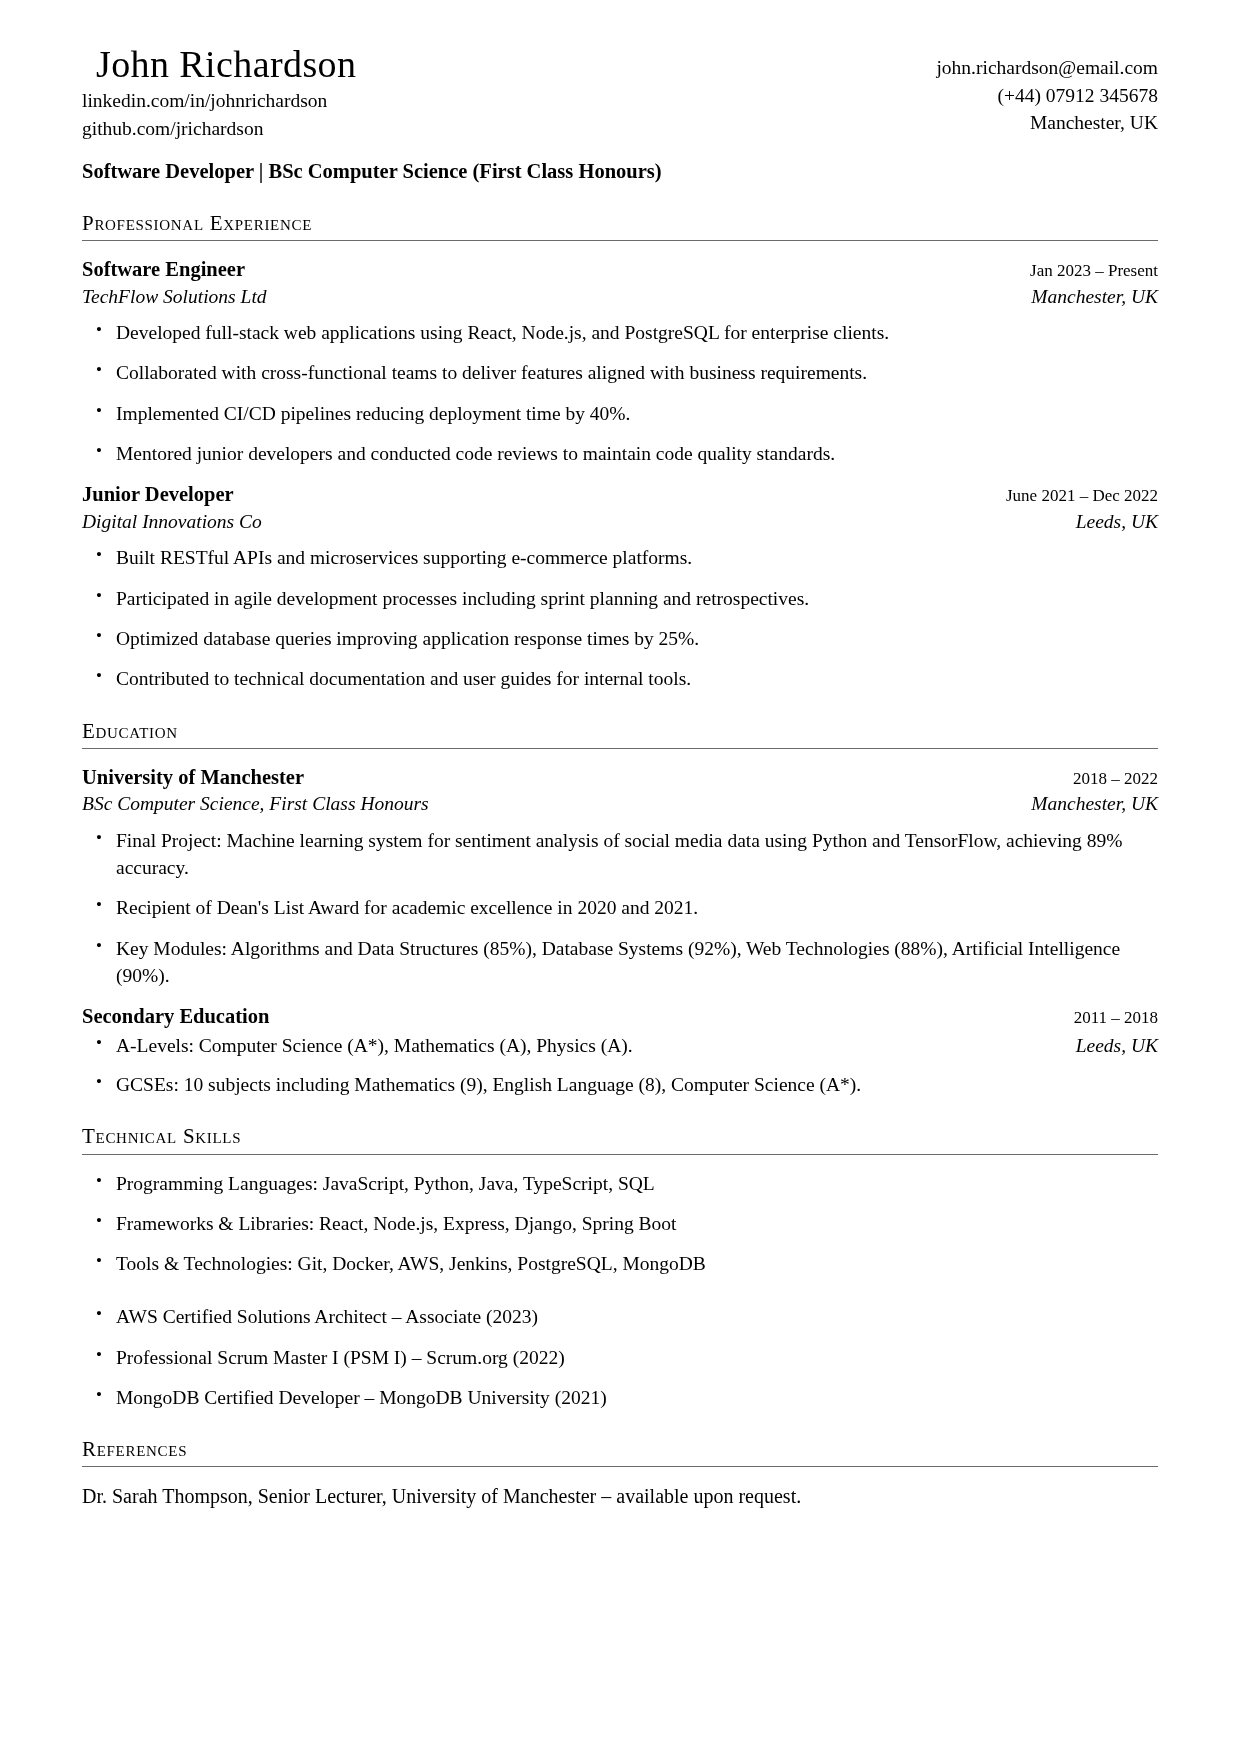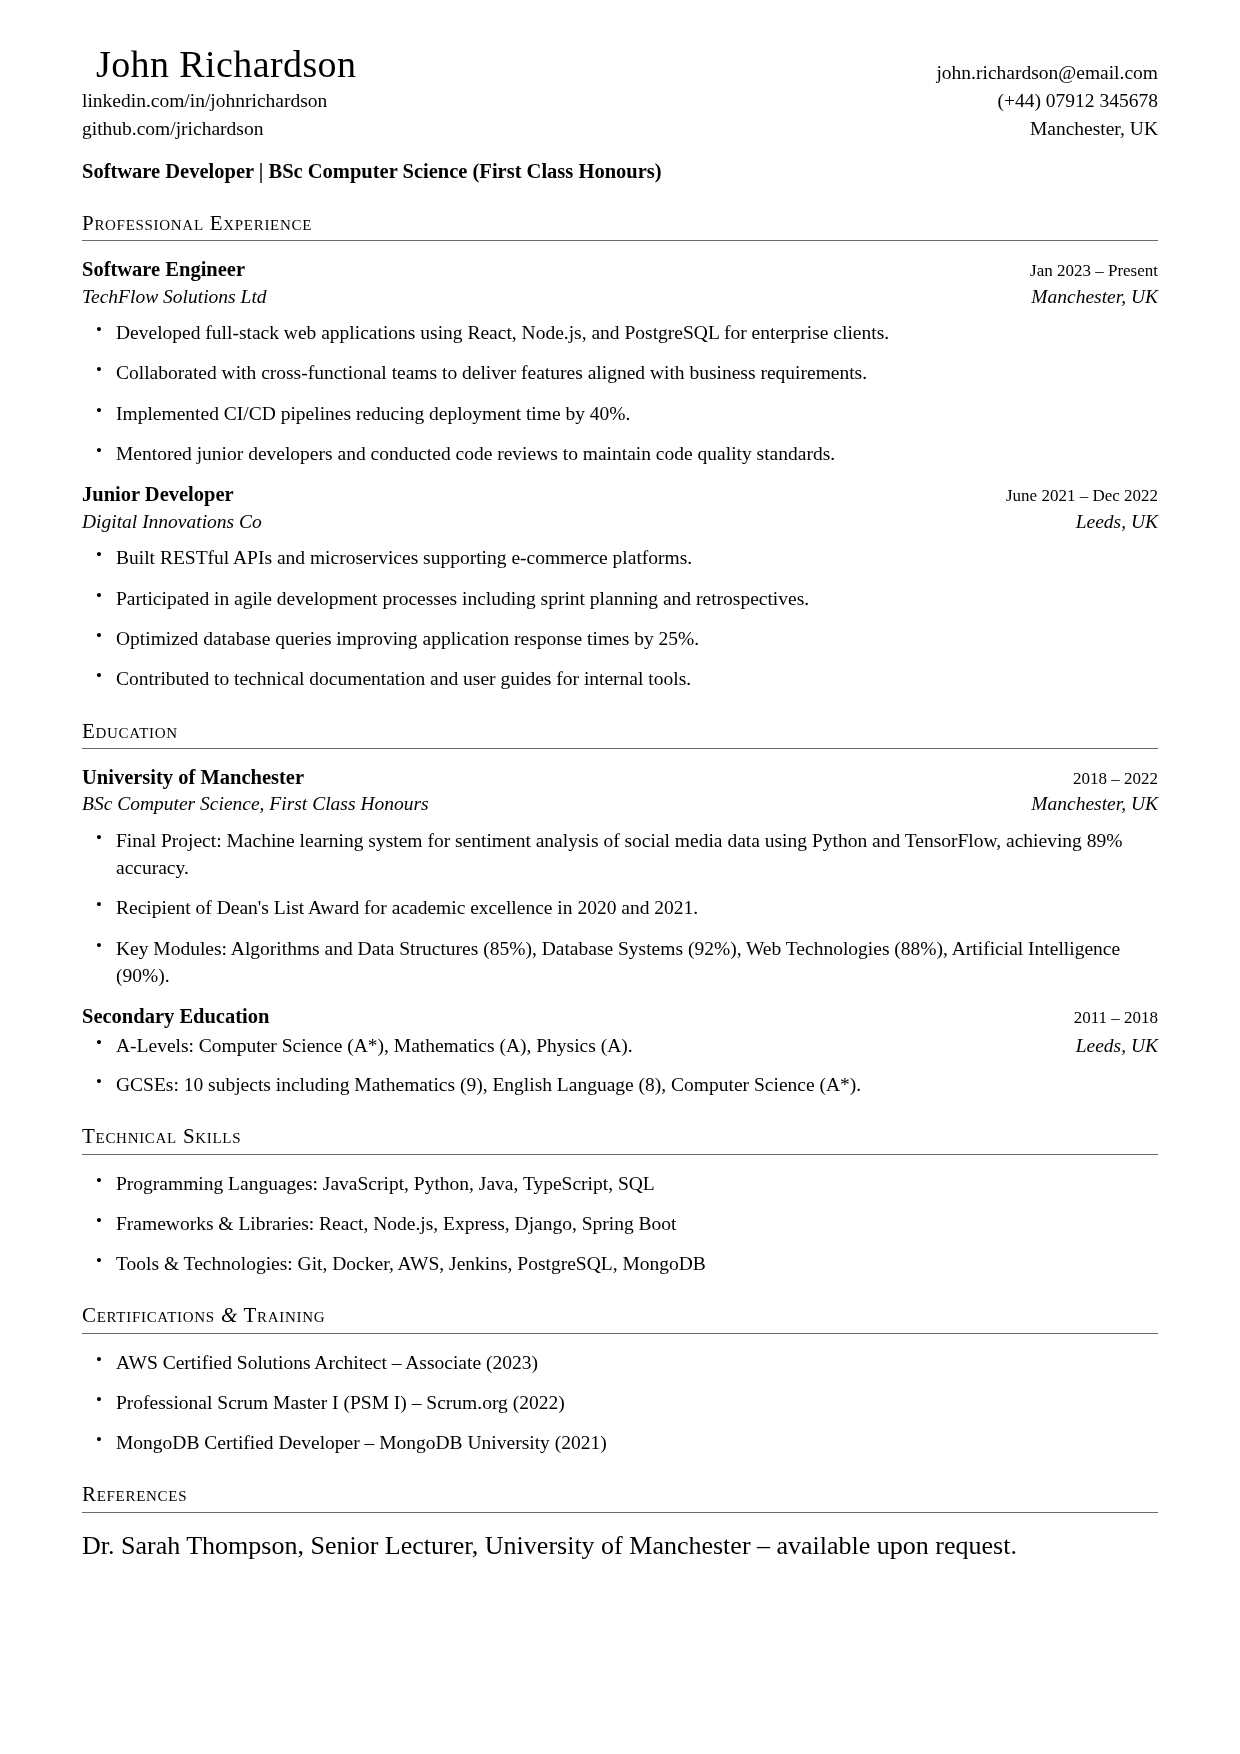--- a/index.html
+++ b/index.html
@@ -21,21 +21,21 @@
     position: relative;
   }
 
   
   .header {
     position: relative;
     margin-bottom: 2px;
   }
   .header-row {
     display: flex;
-    align-items: flex-end;
+    align-items: flex-start;
     justify-content: space-between;
   }
   .header-left { text-align: left; }
   .header-right { text-align: right; padding-top: 10px; }
 
   .full-name {
     font-size: 38px;
     line-height: 1.08;
     letter-spacing: 0.4px;
     margin: 0 0 2px 14px;
@@ -140,21 +140,21 @@
   }
   .bullet-with-aside .aside-loc {
     font-style: italic;
     white-space: nowrap;
     padding-left: 18px;
     font-size: 19.5px;
   }
   .entry-compact ul.bullets { margin-top: 1px; }
 
   .plain-line {
-    font-size: 26px;
+    font-size: 20px;
     line-height: 1.4;
     margin-top: 12px;
   }
 </style>
 </head>
 <body>
 
 <div class="page">
 
   <div class="header">
@@ -250,21 +250,20 @@
   <div class="section">
     <div class="section-title">Technical Skills</div>
     <ul class="bullets">
       <li>Programming Languages: JavaScript, Python, Java, TypeScript, SQL</li>
       <li>Frameworks &amp; Libraries: React, Node.js, Express, Django, Spring Boot</li>
       <li>Tools &amp; Technologies: Git, Docker, AWS, Jenkins, PostgreSQL, MongoDB</li>
     </ul>
   </div>
 
   <div class="section">
-    <div class="section-title"><span>Certifications</span> <span class="amp">&amp;</span> <span>Training</span></div>
     <ul class="bullets">
       <li>AWS Certified Solutions Architect – Associate (2023)</li>
       <li>Professional Scrum Master I (PSM I) – Scrum.org (2022)</li>
       <li>MongoDB Certified Developer – MongoDB University (2021)</li>
     </ul>
   </div>
 
   <div class="section">
     <div class="section-title">References</div>
     <div class="plain-line">Dr. Sarah Thompson, Senior Lecturer, University of Manchester – available upon request.</div>

